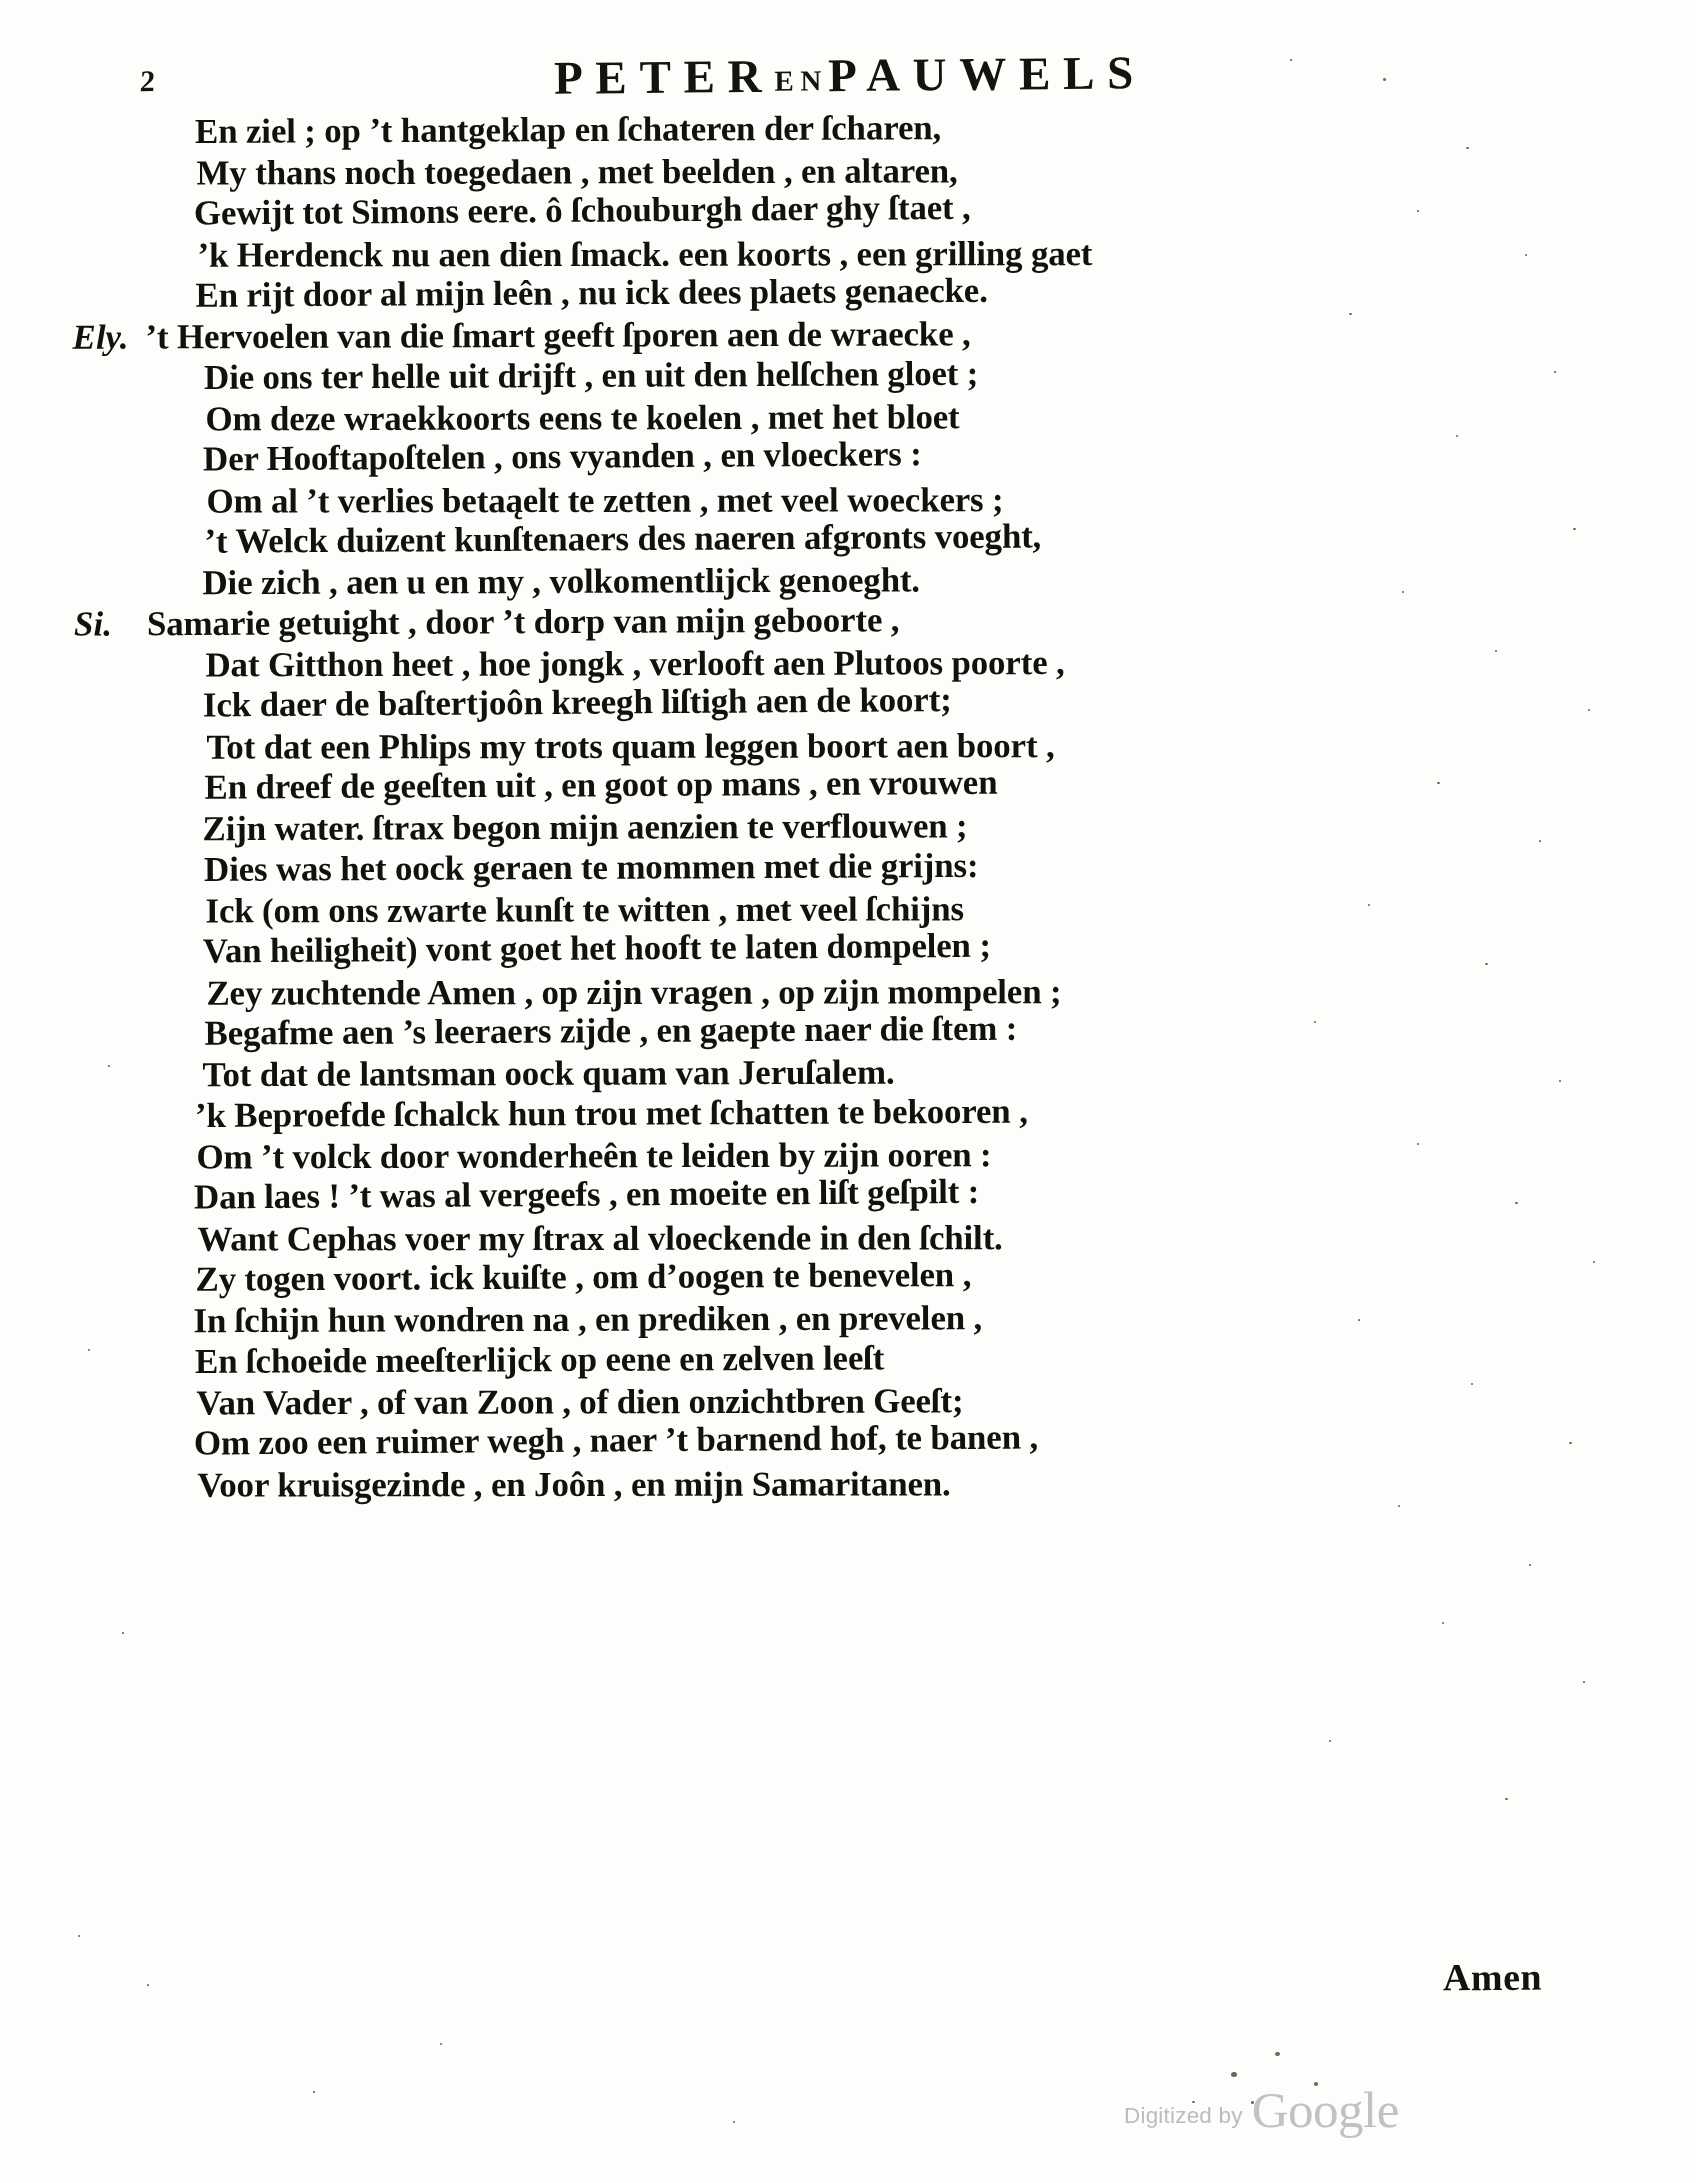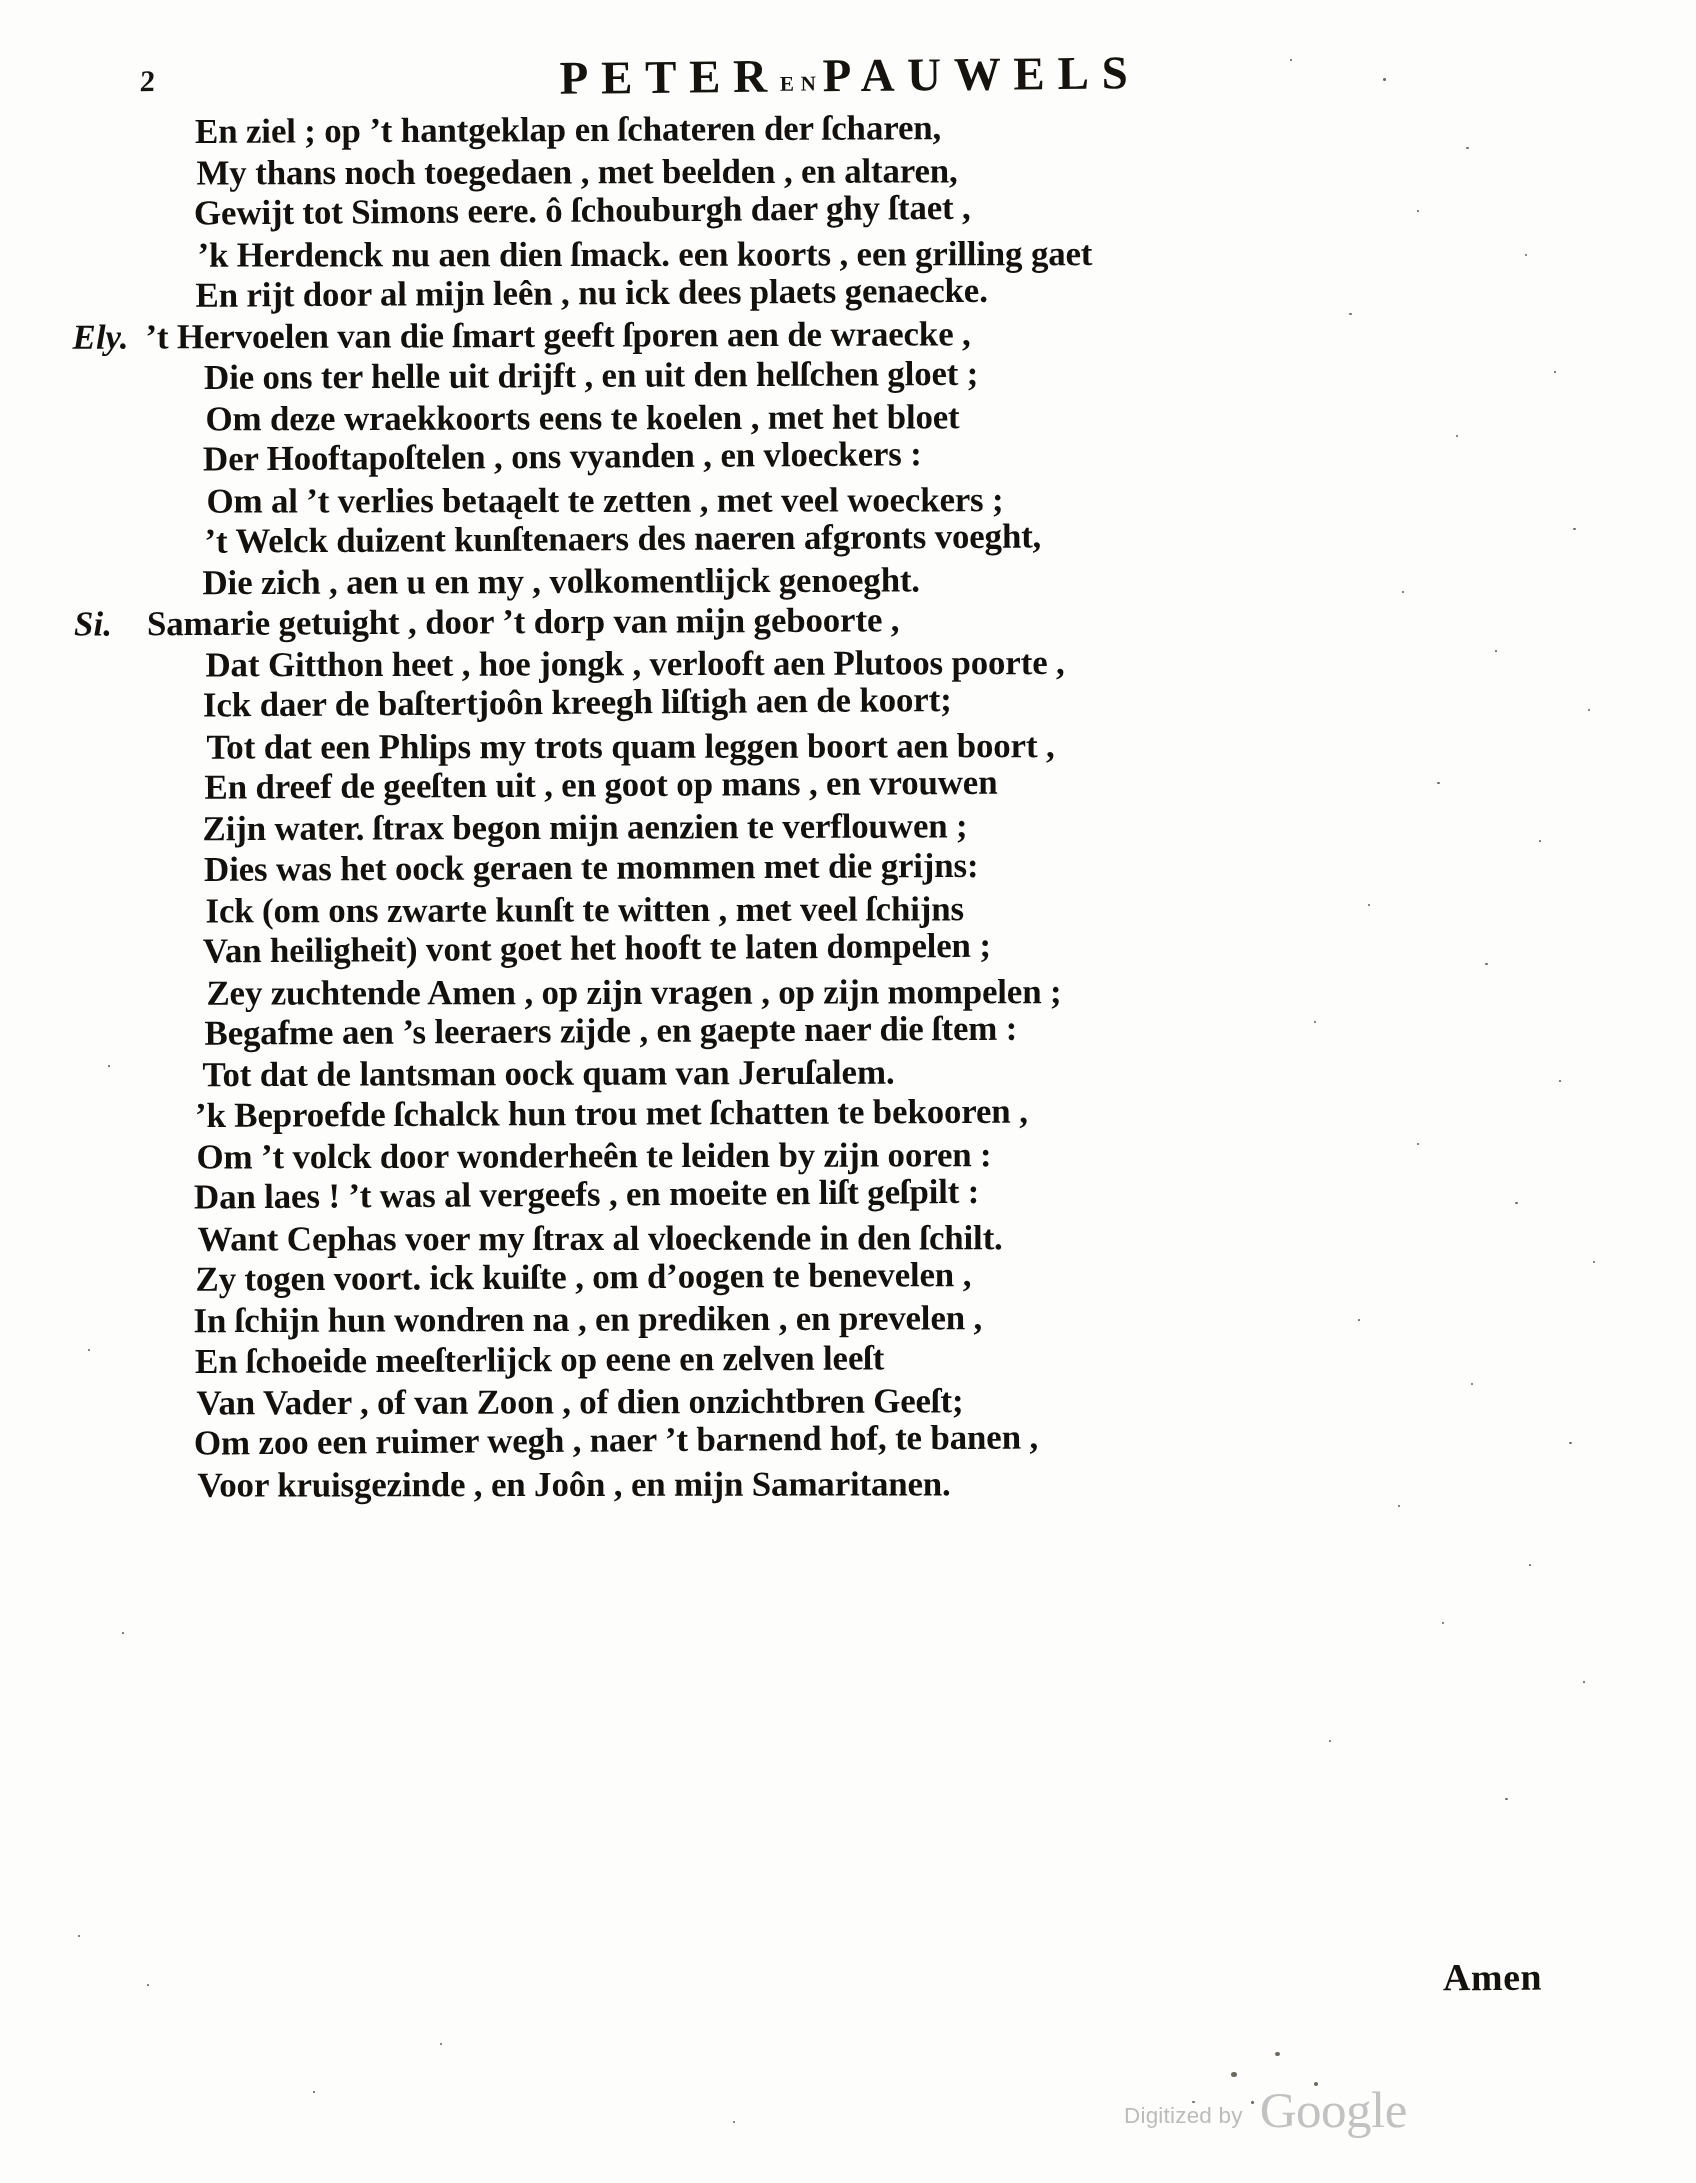--- a/index.html
+++ b/index.html
@@ -61,21 +61,21 @@
     text-align: center;
     font-size: 47px;
     font-weight: 700;
     color: #15130e;
     letter-spacing: 12.7px;
     white-space: nowrap;
     transform: rotate(-0.55deg);
     font-family: "Liberation Serif", "DejaVu Serif", serif;
   }
   #head-title .small {
-    font-size: 21px;
+    font-size: 29px;
     letter-spacing: 6.8px;
     vertical-align: 1px;
     font-family: Liberation Serif, serif;
   }
 
   
   #body-block {
     position: absolute;
     left: 0;
     top: 112px;
@@ -142,21 +142,21 @@
     user-select: none;
     text-align: center;
   }
   #wm-digitized {
     font-size: 22.5px;
     letter-spacing: 0.2px;
     color: #bcbcbc;
   }
   #wm-google {
     font-size: 51px;
-    margin-left: 17px;
+    margin-left: 9px;
     color: #c2c2c2;
     font-family: "Liberation Serif", "DejaVu Serif", serif;
     letter-spacing: -0.5px;
     position: relative;
     top: 3.9px;
   }
 </style>
 </head>
 <body>
 

